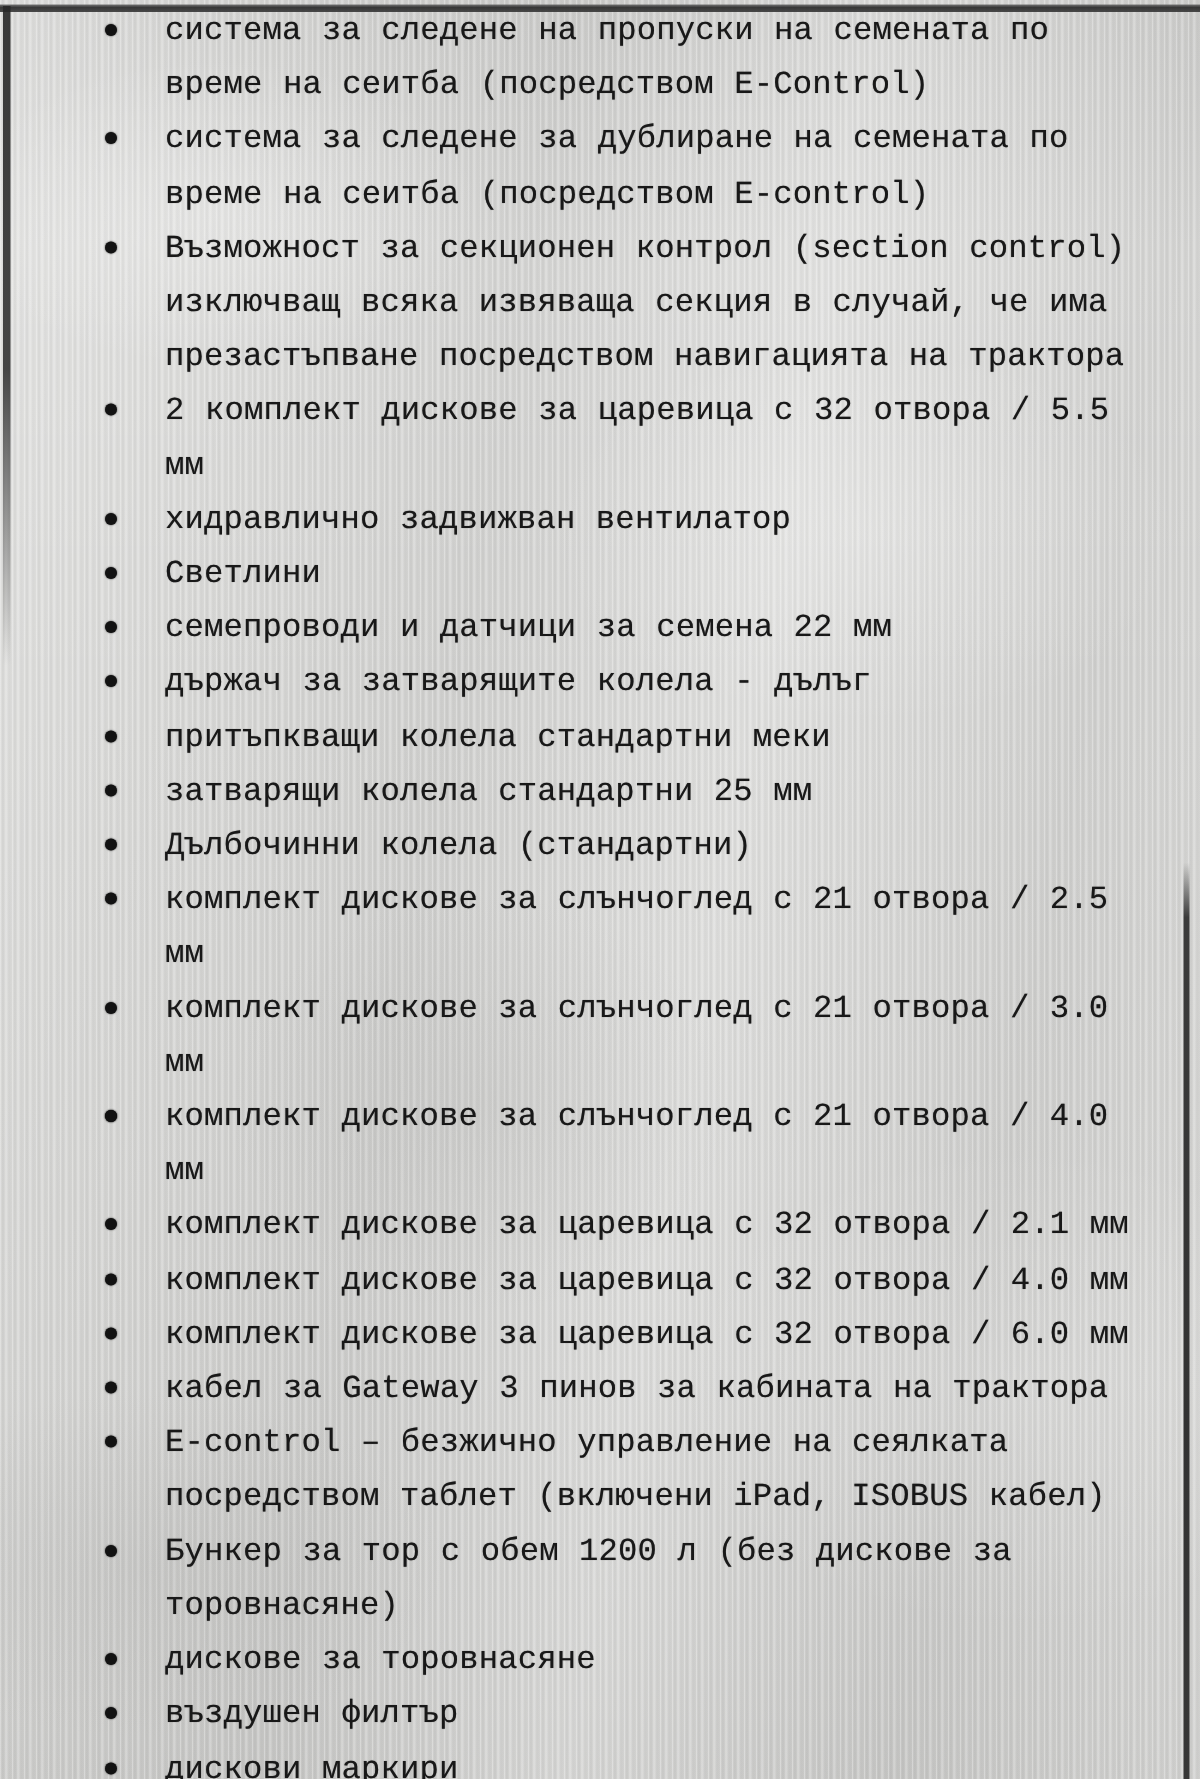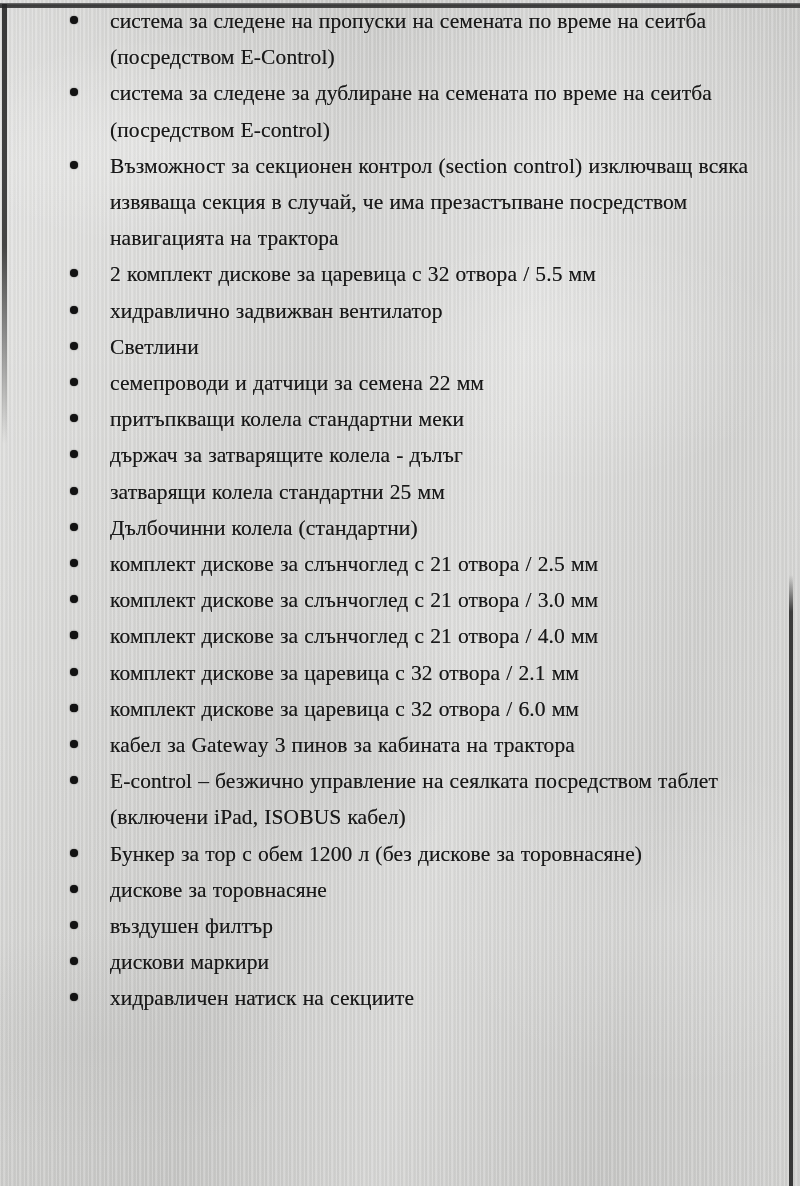--- a/index.html
+++ b/index.html
@@ -92,20 +92,21 @@
     background: linear-gradient(180deg, rgba(100,100,100,0) 0%, #2e2e2e 6%, #242424 60%, #2a2a2a 100%);
     opacity: 0.92;
   }
 
   .content {
     position: absolute;
     left: 0;
     top: 0;
     width: 800px;
     height: 1186px;
+    font-family: Liberation Mono, monospace;
   }
 
   ul.speclist {
     list-style: none;
     margin: 0;
     padding: 0;
   }
 
   li.spec-item {
     position: relative;
@@ -174,28 +175,28 @@
         <li class="spec-item">
           <span class="bullet"></span>
           <span class="spec-text">Светлини</span>
         </li>
         <li class="spec-item">
           <span class="bullet"></span>
           <span class="spec-text">семепроводи и датчици за семена 22 мм</span>
         </li>
         <li class="spec-item">
           <span class="bullet"></span>
+          <span class="spec-text">държач за затварящите колела - дълъг</span>
+        </li>
+        <li class="spec-item">
+          <span class="bullet"></span>
           <span class="spec-text">притъпкващи колела стандартни меки</span>
         </li>
         <li class="spec-item">
           <span class="bullet"></span>
-          <span class="spec-text">държач за затварящите колела - дълъг</span>
-        </li>
-        <li class="spec-item">
-          <span class="bullet"></span>
           <span class="spec-text">затварящи колела стандартни 25 мм</span>
         </li>
         <li class="spec-item">
           <span class="bullet"></span>
           <span class="spec-text">Дълбочинни колела (стандартни)</span>
         </li>
         <li class="spec-item">
           <span class="bullet"></span>
           <span class="spec-text">комплект дискове за слънчоглед с 21 отвора / 2.5 мм</span>
         </li>
@@ -209,20 +210,21 @@
         <li class="spec-item">
           <span class="bullet"></span>
           <span class="spec-text">комплект дискове за слънчоглед с 21 отвора / 4.0 мм</span>
         </li>
         <li class="spec-item">
           <span class="bullet"></span>
           <span class="spec-text">комплект дискове за царевица с 32 отвора / 2.1 мм</span>
         </li>
         <li class="spec-item">
           <span class="bullet"></span>
+          <span class="spec-text">комплект дискове за царевица с 32 отвора / 4.0 мм</span>
         </li>
         <li class="spec-item">
           <span class="bullet"></span>
           <span class="spec-text">комплект дискове за царевица с 32 отвора / 6.0 мм</span>
         </li>
         <li class="spec-item">
           <span class="bullet"></span>
           <span class="spec-text">кабел за Gateway 3 пинов за кабината на трактора</span>
         </li>
         <li class="spec-item">

